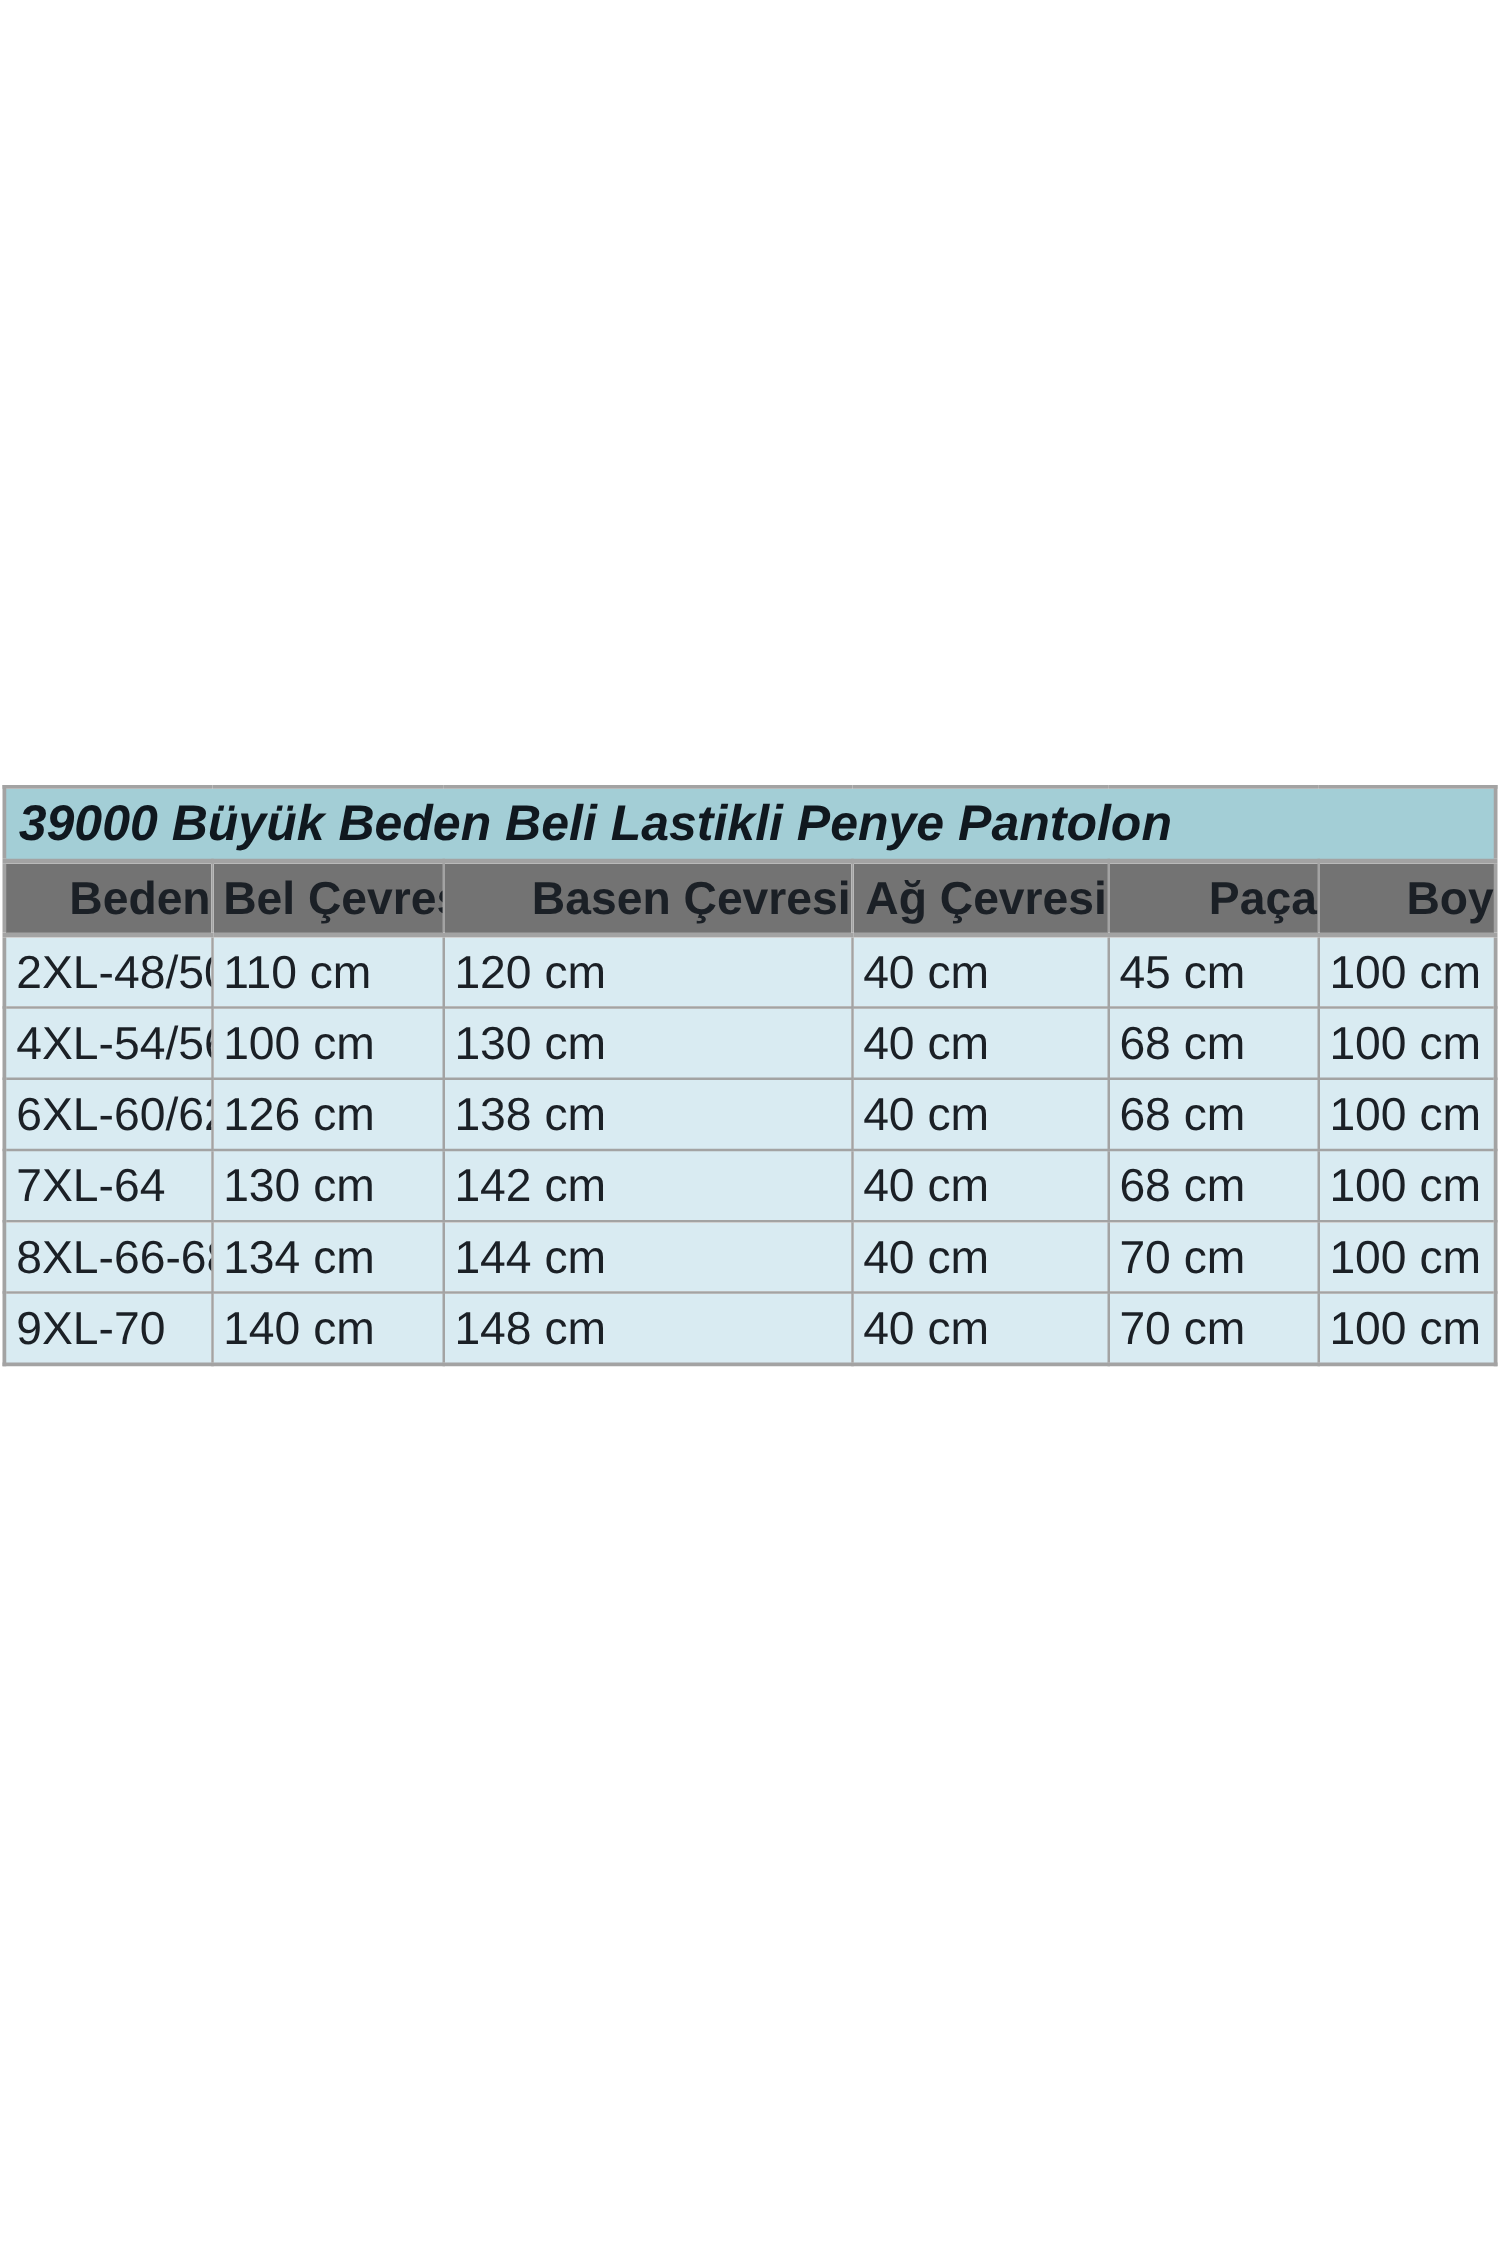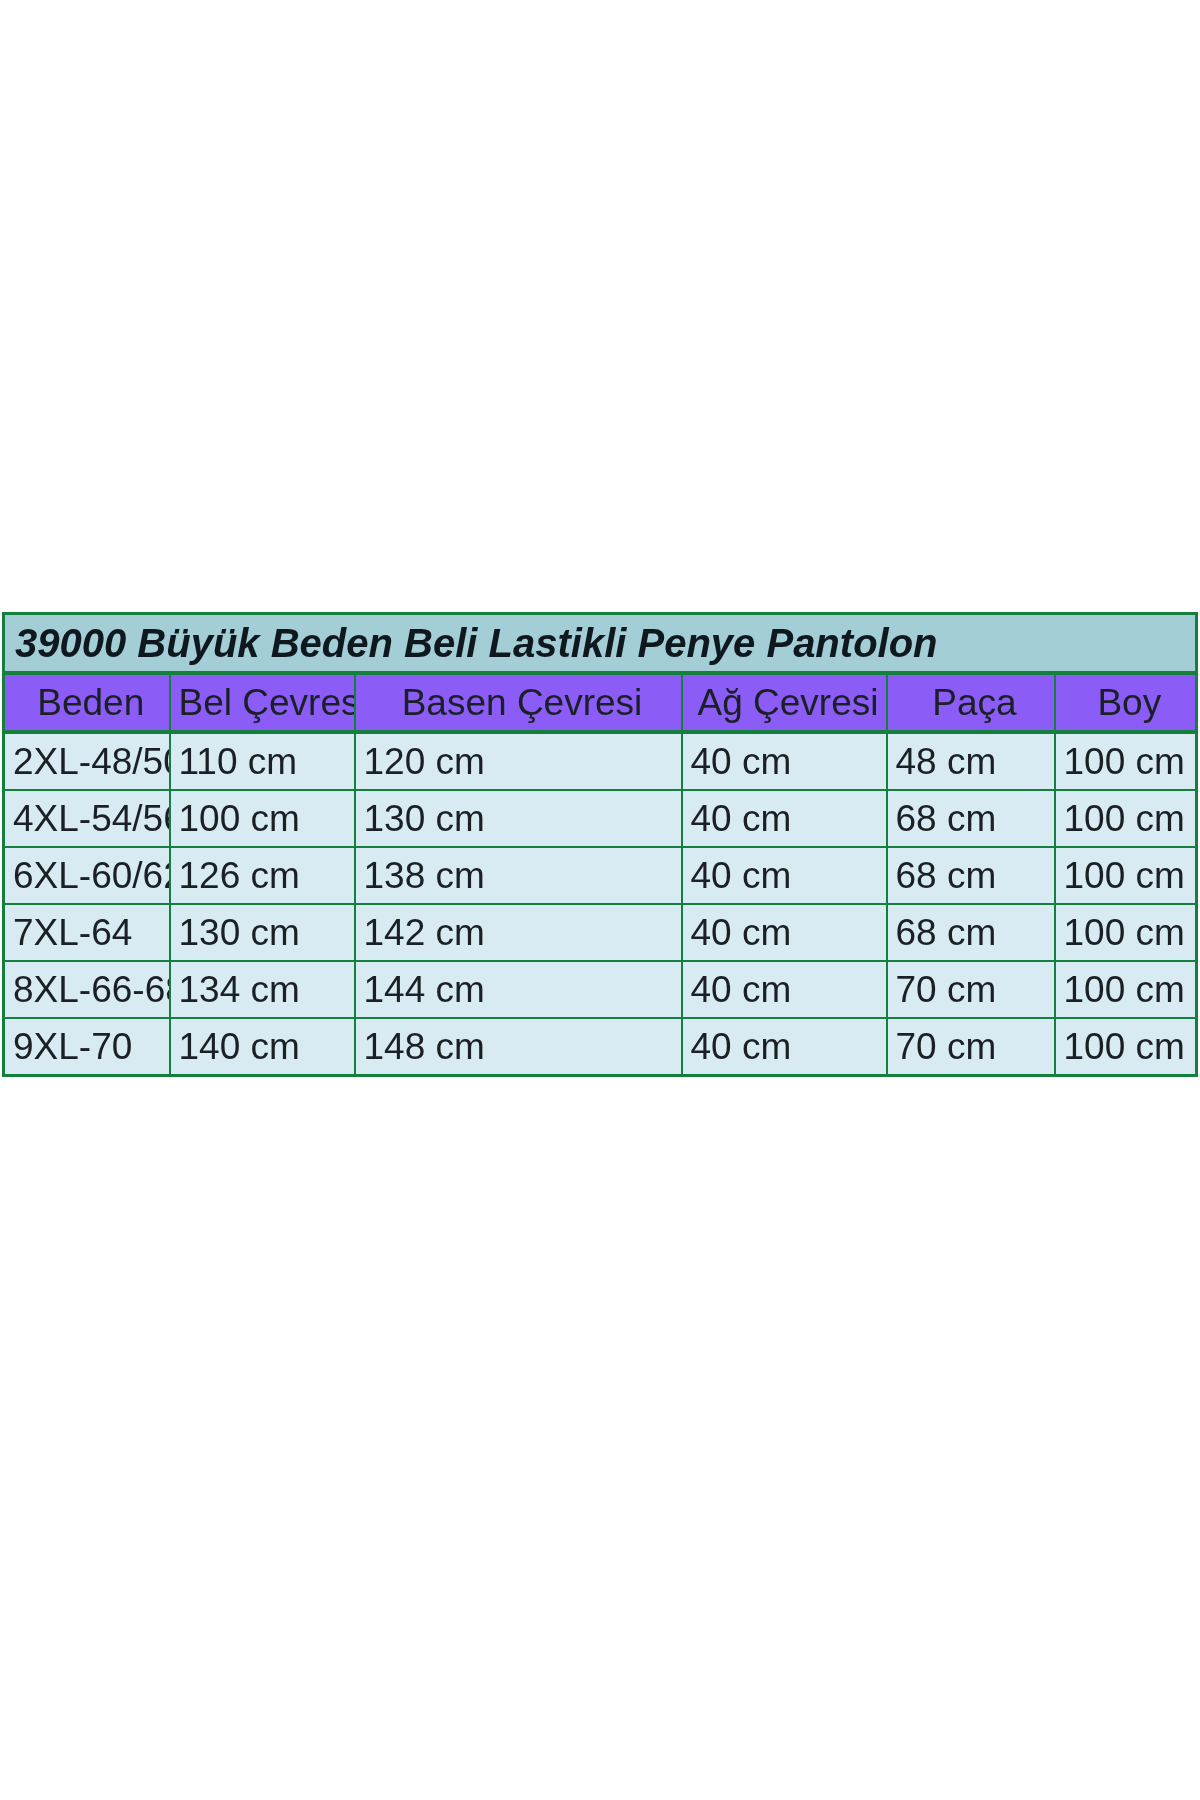--- a/index.html
+++ b/index.html
@@ -19,43 +19,44 @@
     left: 2px;
     top: 612px;
     width: 1191px;
   }
   table.size-chart {
     border-collapse: collapse;
     table-layout: fixed;
     width: 100%;
   }
   table.size-chart, table.size-chart td, table.size-chart th {
-    border: 2px solid #15803d;
+    border: 2px solid #a3a3a3;
+    margin-top: 16px;
   }
   table.size-chart {
     border-width: 3px;
   }
   tr.title-row td {
     background: #a3ced6;
     height: 56px;
     font-size: 40px;
     font-weight: bold;
     font-style: italic;
     color: #10181f;
     padding: 0 0 0 10px;
     border-bottom-width: 4px;
     white-space: nowrap;
     overflow: hidden;
   }
   tr.header-row th {
-    background: #8b5cf6;
+    background: #737373;
     height: 55px;
     font-size: 37px;
-    font-weight: normal;
-    text-align: center;
+    font-weight: bold;
+    text-align: right;
     padding: 0 0 0 8px;
     border-bottom-width: 4px;
     white-space: nowrap;
     overflow: hidden;
   }
   tbody td {
     background: #d9ebf2;
     height: 55px;
     font-size: 37px;
     text-align: left;
@@ -97,21 +98,21 @@
           <th>Paça</th>
           <th>Boy</th>
         </tr>
     </thead>
     <tbody id="table-body">
         <tr>
           <td>2XL-48/50</td>
           <td>110 cm</td>
           <td>120 cm</td>
           <td>40 cm</td>
-          <td>48 cm</td>
+          <td>45 cm</td>
           <td>100 cm</td>
         </tr>
         <tr>
           <td>4XL-54/56</td>
           <td>100 cm</td>
           <td>130 cm</td>
           <td>40 cm</td>
           <td>68 cm</td>
           <td>100 cm</td>
         </tr>

